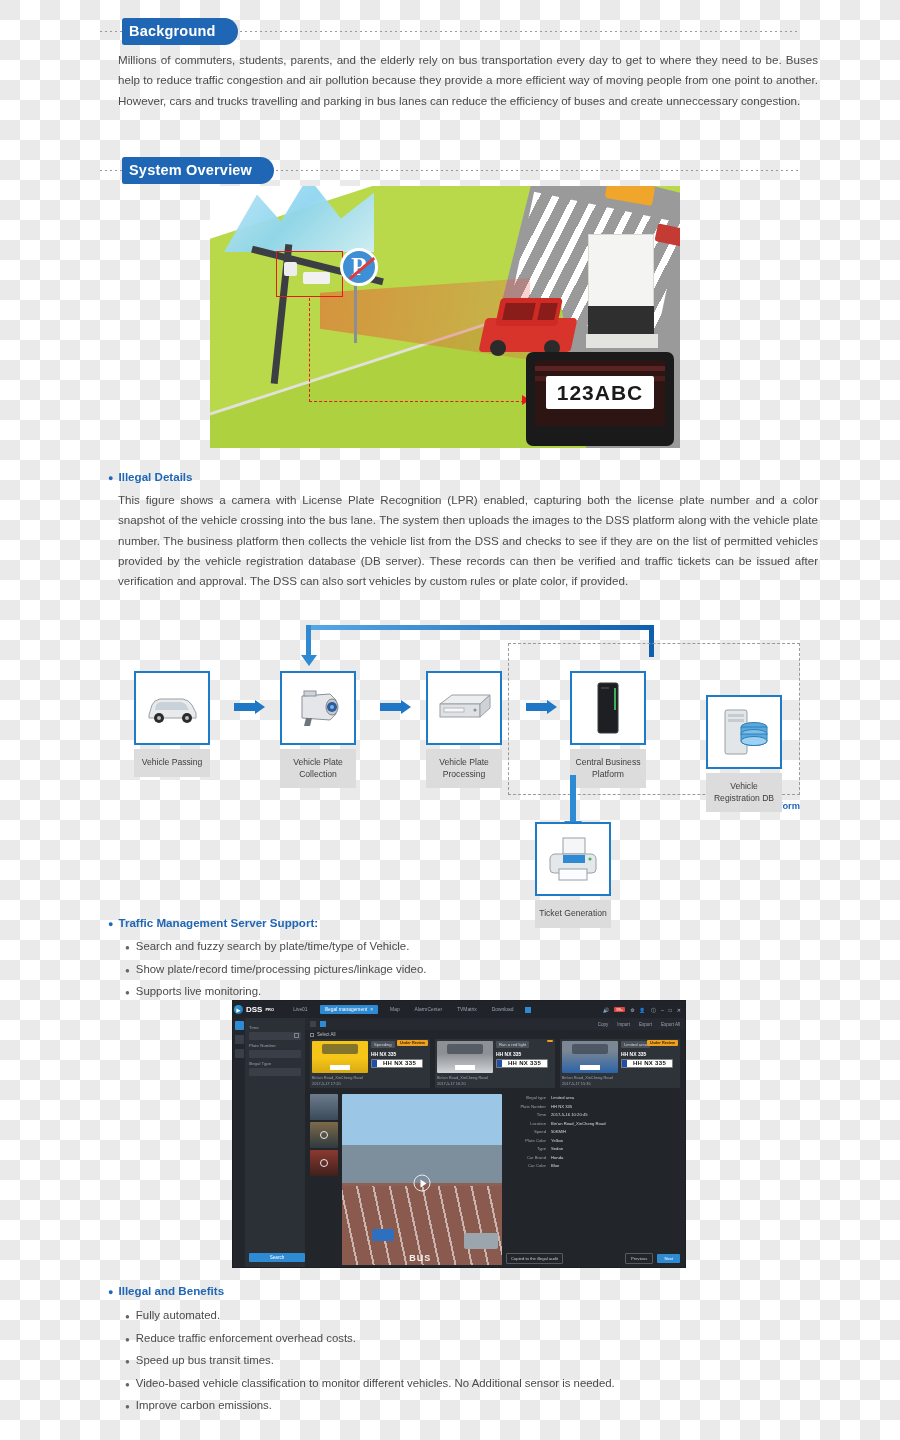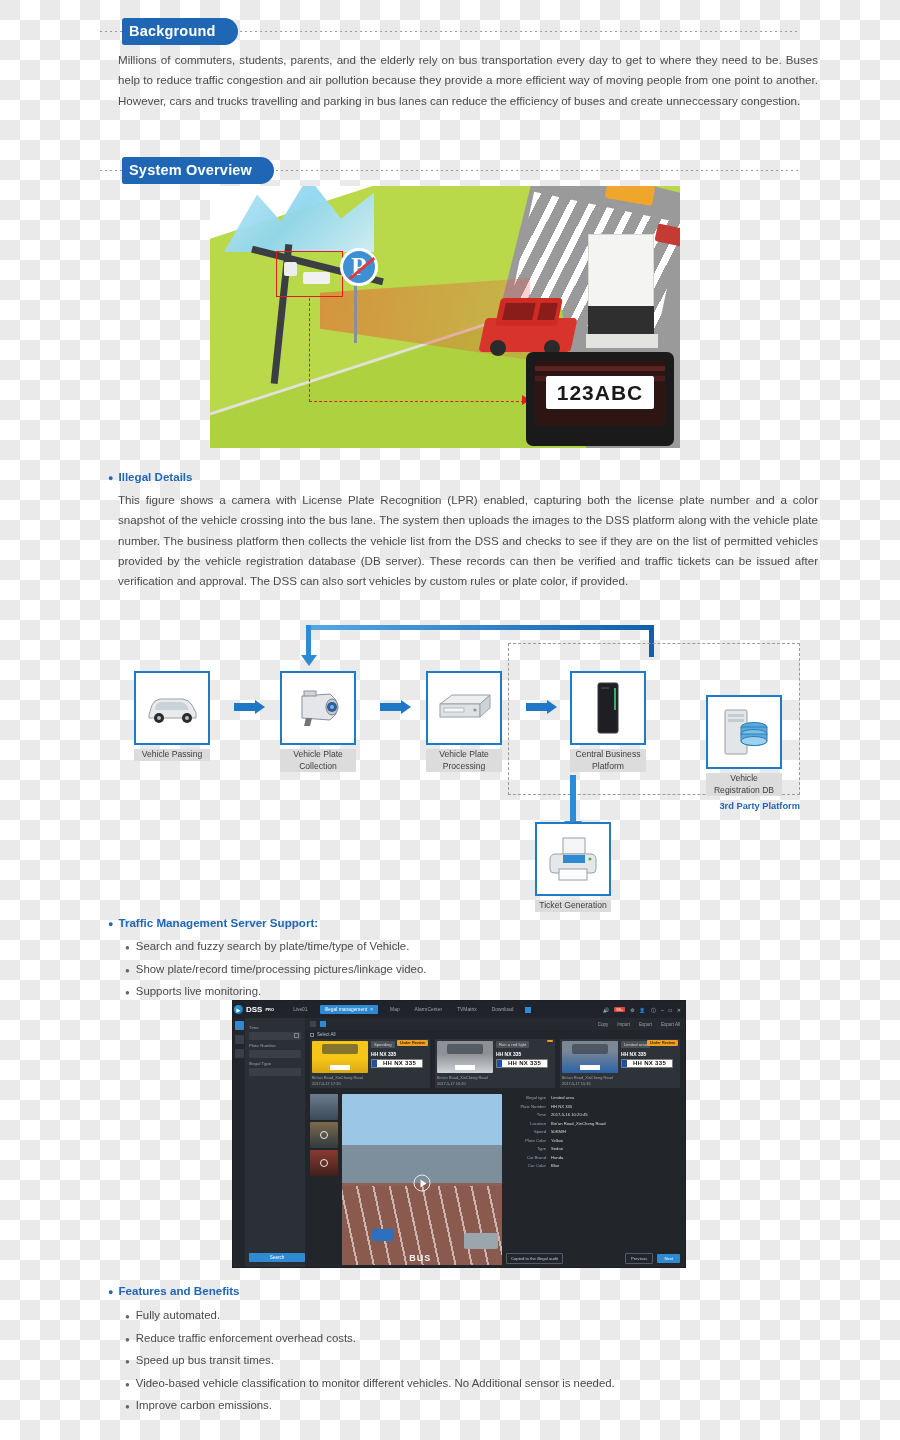--- a/index.html
+++ b/index.html
@@ -207,21 +207,21 @@
 
   
   .flow { position:absolute; left:130px; top:625px; width:670px; height:270px; }
   .node { position:absolute; width:76px; }
   .node .ico {
     width:76px; height:74px; border:2px solid #1f7ac8; background:#fff;
     display:flex; align-items:center; justify-content:center;
   }
   .node .lbl {
     background:#dcdcdc; color:#3d3d3d; font-size:8.6px; line-height:11.5px;
-    text-align:center; padding:0 2px; margin-top:4px;
+    text-align:center; padding:8px 2px; margin-top:4px;
   }
   .arrow { position:absolute; height:8px; background:#2077c6; width:22px; }
   .arrow:after{
     content:''; position:absolute; right:-9px; top:-3px;
     width:0;height:0;border-left:10px solid #2077c6;
     border-top:7px solid transparent;border-bottom:7px solid transparent;
   }
   .dashbox {
     position:absolute; left:378px; top:18px; width:292px; height:152px;
     border:1px dashed #9a9a9a;
@@ -732,21 +732,21 @@
             <span class="btn-next">Next</span>
           </div>
         </div>
       </div>
     </div>
   </div>
 </div>
 
 <div class="bullet-head" style="left:108px; top:1284px;">
   <span class="dot">●</span>
-  <span>Features and Benefits</span>
+  <span>Illegal and Benefits</span>
 </div>
 <ul class="sub-list" style="left:125px; top:1305px;">
   <li>
       <span class="sdot">●</span>
       <span>Fully automated.</span>
     </li>
   <li>
       <span class="sdot">●</span>
       <span>Reduce traffic enforcement overhead costs.</span>
     </li>

